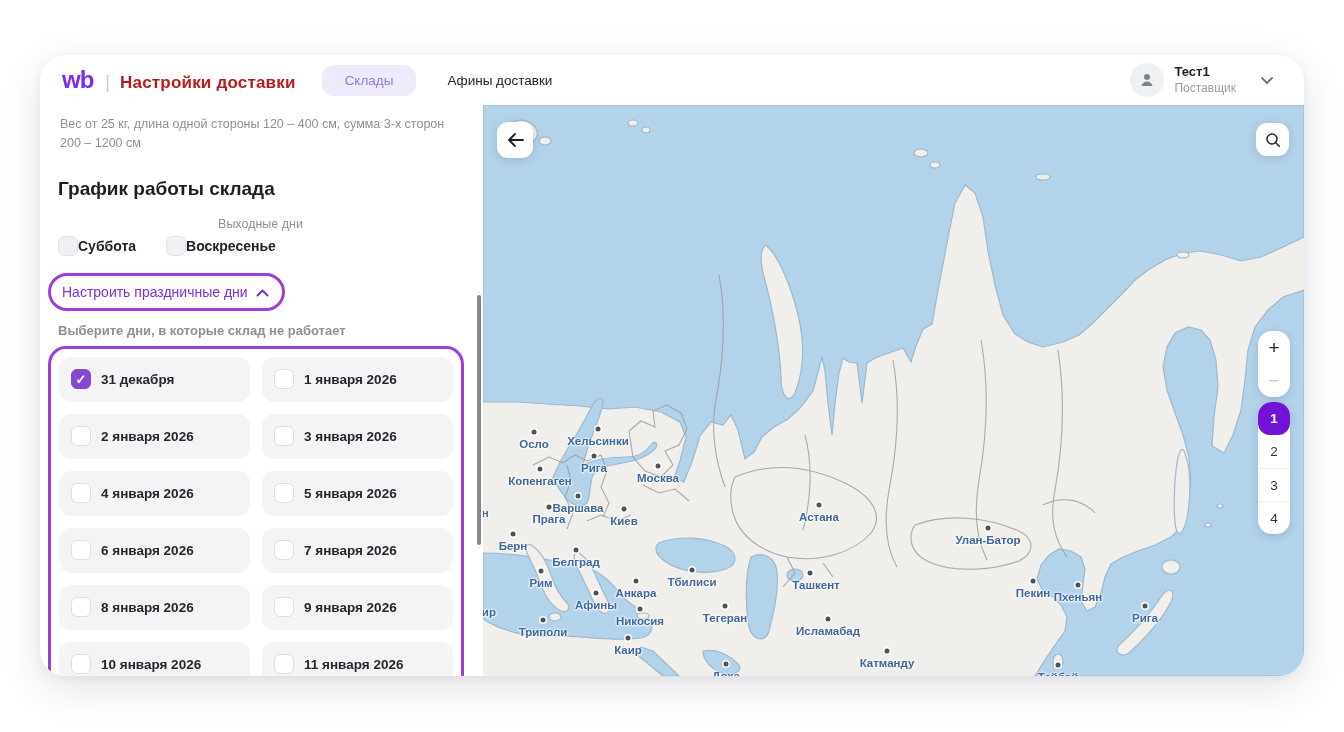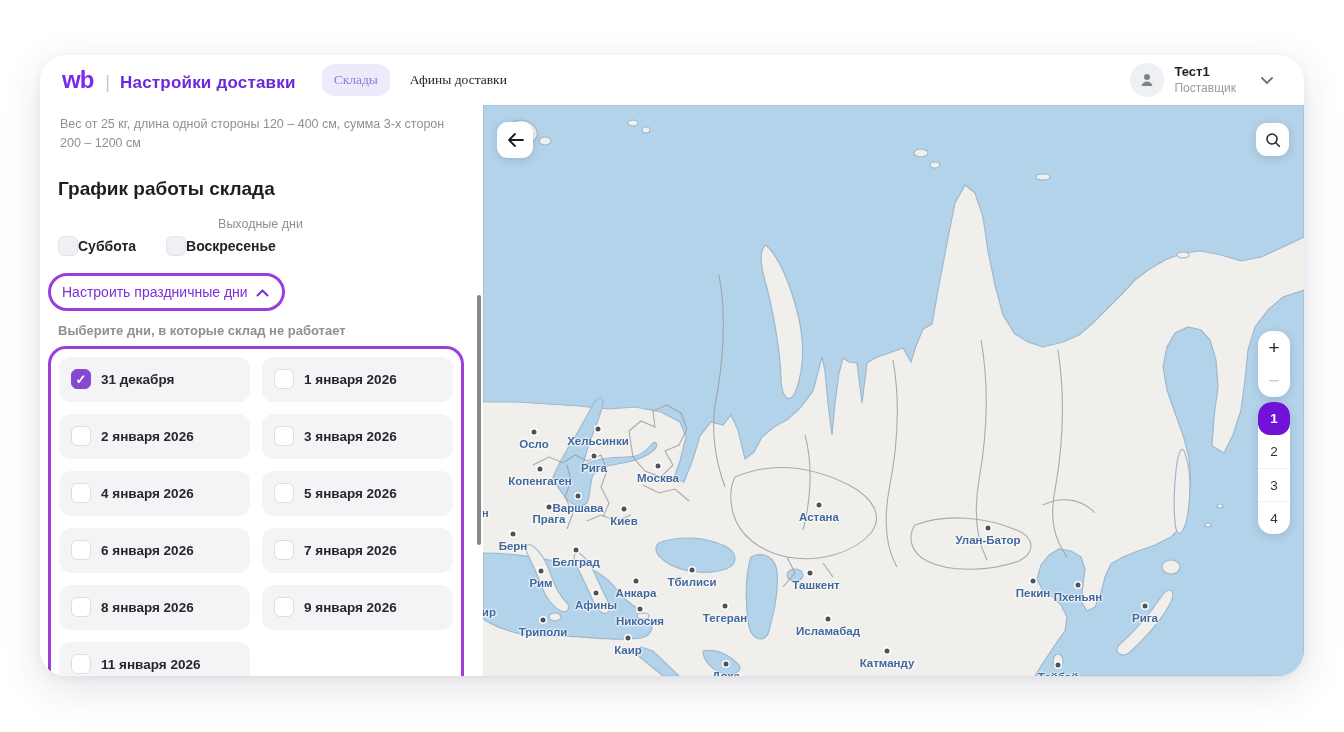--- a/index.html
+++ b/index.html
@@ -9,23 +9,23 @@
     position:absolute; left:40px; top:55px; width:1264px; height:621px;
     background:#ffffff; border-radius:26px; overflow:hidden;
     box-shadow:0 12px 40px rgba(40,40,70,.13), 0 2px 8px rgba(40,40,70,.06);
   }
 
   
   .hdr { position:absolute; left:0; top:0; right:0; height:50px; background:#fff; display:flex; align-items:center; z-index:30; }
   .logo-wrap { display:flex; align-items:baseline; margin-left:22px; }
   .logo { font-size:24px; font-weight:bold; color:#7c2bee; letter-spacing:-1px; }
   .logo-divider { color:#c9c9d2; font-size:18px; font-weight:300; margin:0 10px 0 12px; }
-  .app-title { font-size:17px; font-weight:bold; color:#6d28d9; letter-spacing:.2px; }
+  .app-title { font-size:17px; font-weight:bold; color:#b91c1c; letter-spacing:.2px; }
   .tabs { display:flex; align-items:center; margin-left:26px; gap:8px; }
-  .tab { font-size:13.5px; color:#222428; padding:8px 12px; border-radius:12px; cursor:pointer;font-family:Liberation Serif, serif; }
+  .tab { font-size:13.5px; color:#222428; padding:8px 23px; border-radius:12px; cursor:pointer; }
   .tab.active { background:#efeafb; color:#8d7ae0; }
   .user { position:absolute; right:30px; top:0; height:50px; display:flex; align-items:center; gap:10px; }
   .avatar { width:34px; height:34px; border-radius:50%; background:#eef0f3; display:flex; align-items:center; justify-content:center; }
   .user-texts { line-height:1.25; }
   .user-name { font-size:13px; font-weight:bold; color:#1f2025; }
   .user-role { font-size:12px; color:#9a9ba1; }
   .chev-down { margin-left:14px; }
 
   
   .panel { position:absolute; left:0; top:50px; width:443px; bottom:0; background:#fff; overflow:hidden; }
@@ -166,20 +166,24 @@
             <span class="cb"></span>
             <span class="lbl">7 января 2026</span>
           </div>
           <div class="date-item">
             <span class="cb"></span>
             <span class="lbl">8 января 2026</span>
           </div>
           <div class="date-item">
             <span class="cb"></span>
             <span class="lbl">9 января 2026</span>
+          </div>
+          <div class="date-item">
+            <span class="cb"></span>
+            <span class="lbl">10 января 2026</span>
           </div>
           <div class="date-item">
             <span class="cb"></span>
             <span class="lbl">11 января 2026</span>
           </div>
         </div>
     </div>
     <div class="panel-scrollbar"></div>
   </div>
 

